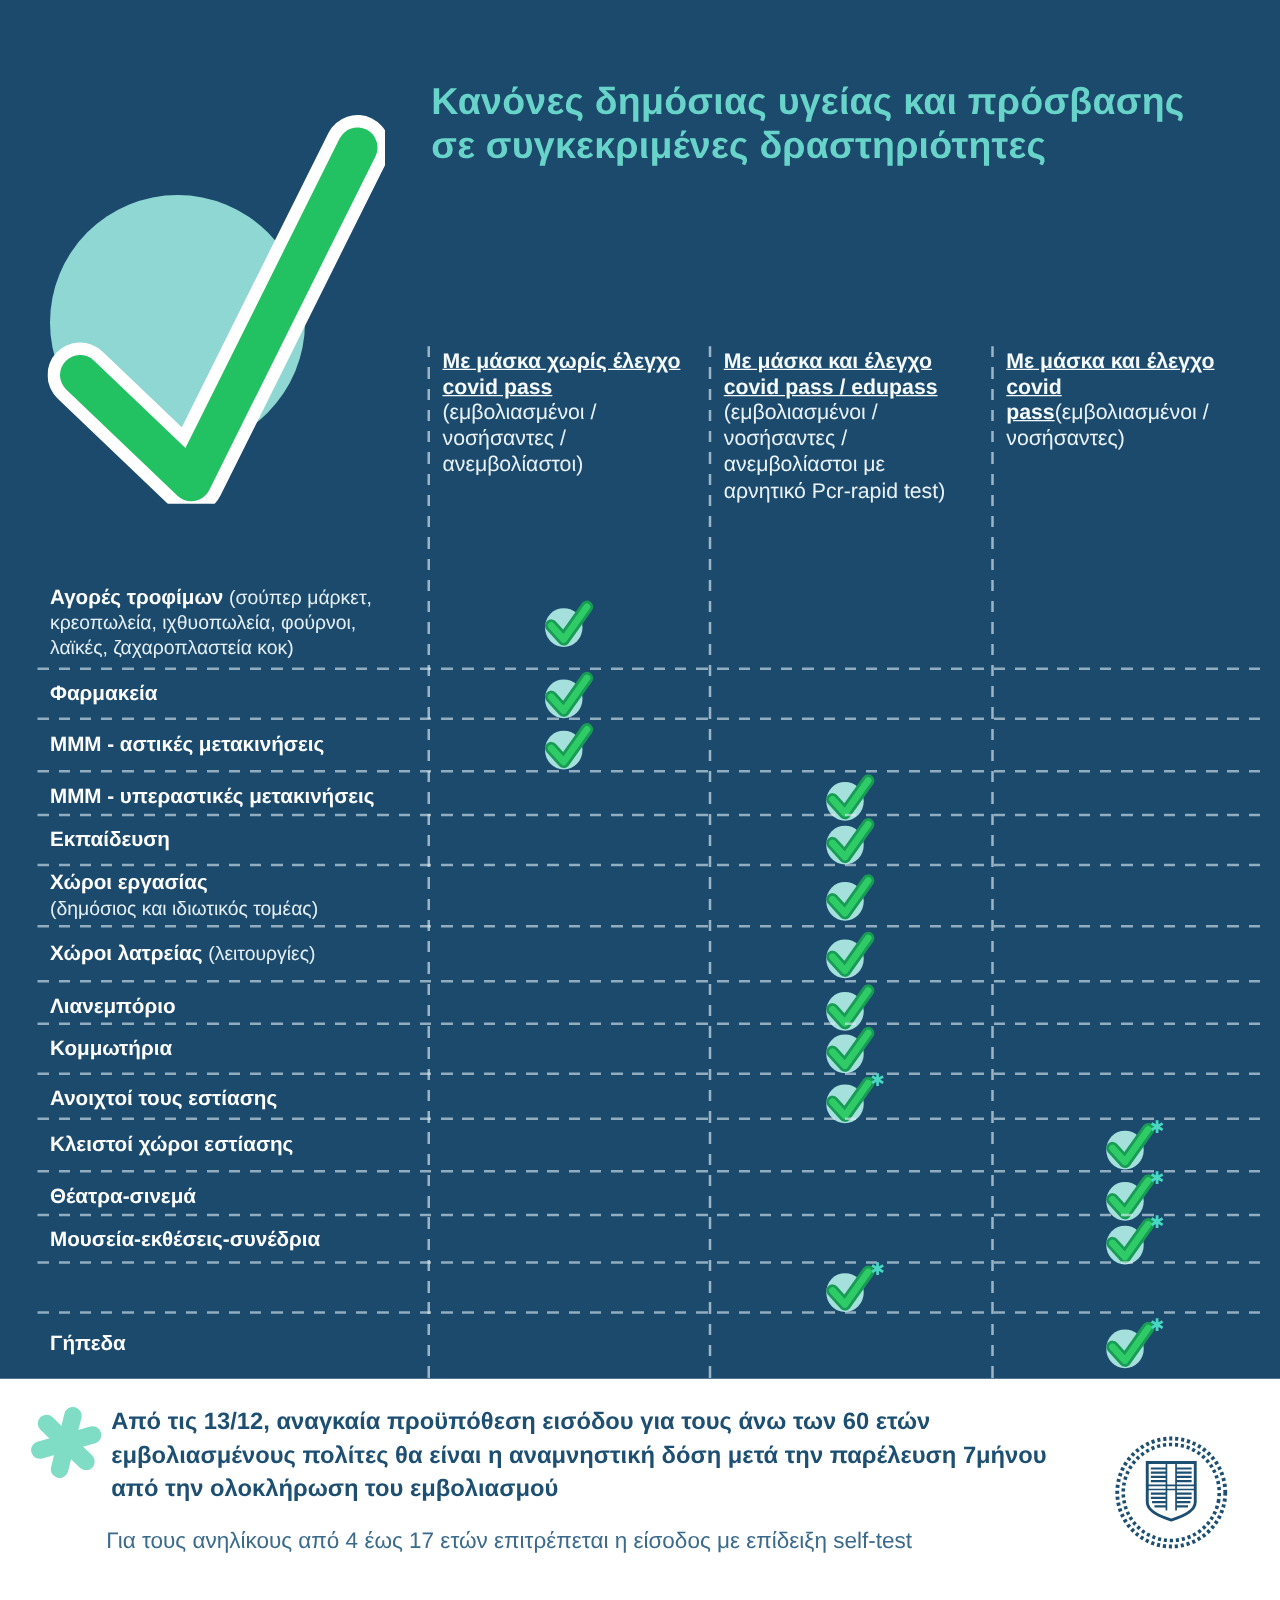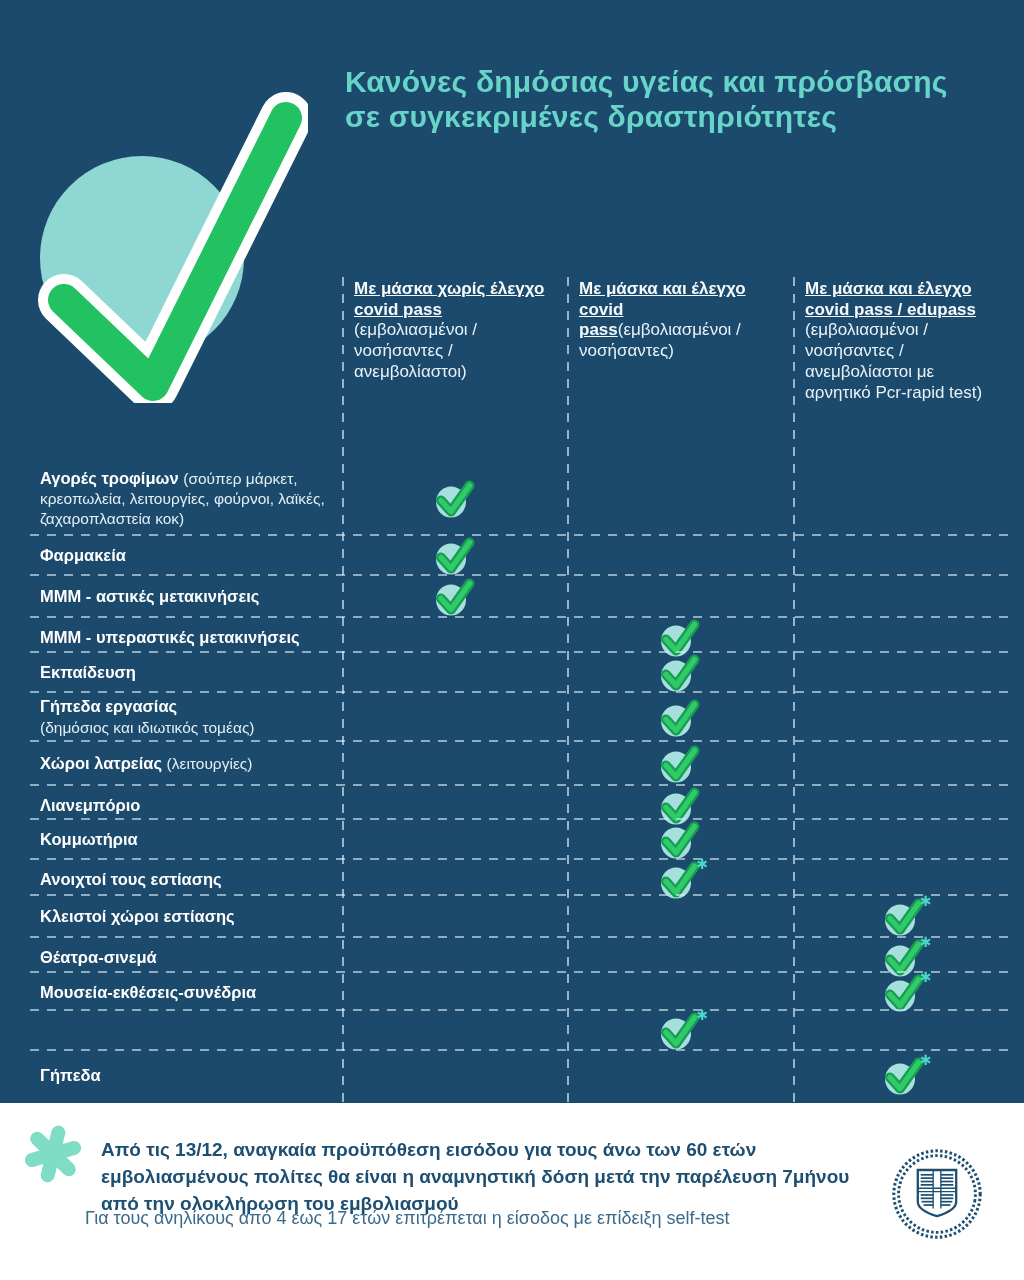--- a/index.html
+++ b/index.html
@@ -54,25 +54,25 @@
   .cell{display:flex;justify-content:center;align-items:center;height:100%;}
   .chk{position:relative;width:42px;height:40px;display:inline-block;}
   .ast{
     position:absolute;right:-7px;top:-3px;font-style:normal;font-weight:bold;
     color:#49d6c3;font-size:14px;line-height:1;
   }
   
   .footer{position:absolute;left:0;top:1103px;width:1024px;height:177px;background:#ffffff;}
   .foot-ast{position:absolute;left:24px;top:22px;}
   .note-bold{
-    position:absolute;left:85px;top:18px;width:760px;margin:16px;
+    position:absolute;left:85px;top:18px;width:760px;margin:4px;
     color:#1d4f72;font-weight:bold;font-size:19px;line-height:1.42;
   }
   .note-reg{
-    position:absolute;left:85px;top:104px;width:780px;margin:0;
+    position:absolute;left:85px;top:118px;width:780px;margin:0;
     color:#3a6a8c;font-size:18px;line-height:1.3;
   }
   .emblem{position:absolute;left:889px;top:43px;}
 </style>
 </head>
 <body>
 
 <div class="big-badge">
   <div class="big-circle"></div>
   <svg class="big-check-svg" width="270" height="315" viewBox="0 0 270 315">
@@ -87,31 +87,31 @@
 <div class="vline vl2"></div>
 <div class="vline vl3"></div>
 
 <div class="headers">
   <div></div>
   <div class="hcell">
     <span class="hbold">Με μάσκα χωρίς έλεγχο covid pass</span>
     <span class="hreg">(εμβολιασμένοι / νοσήσαντες / ανεμβολίαστοι)</span>
   </div>
   <div class="hcell">
-    <span class="hbold">Με μάσκα και έλεγχο covid pass</span><span class="hreg">(εμβολιασμένοι /νοσήσαντες)</span>
-  </div>
-  <div class="hcell">
     <span class="hbold">Με μάσκα και έλεγχο covid pass / edupass</span>
     <span class="hreg">(εμβολιασμένοι / νοσήσαντες / ανεμβολίαστοι με αρνητικό Pcr-rapid test)</span>
   </div>
+  <div class="hcell">
+    <span class="hbold">Με μάσκα και έλεγχο covid pass</span><span class="hreg">(εμβολιασμένοι /νοσήσαντες)</span>
+  </div>
 </div>
 
 <div class="table">
   <div class="row">
-    <div class="lbl"><span class="b">Αγορές τροφίμων</span> <span class="s">(σούπερ μάρκετ, κρεοπωλεία, λειτουργίες, φούρνοι, λαϊκές, ζαχαροπλαστεία κοκ)</span></div>
+    <div class="lbl"><span class="b">Αγορές τροφίμων</span> <span class="s">(σούπερ μάρκετ, κρεοπωλεία, ιχθυοπωλεία, φούρνοι, λαϊκές, ζαχαροπλαστεία κοκ)</span></div>
     <div class="cell">
   <span class="chk">
     <svg width="42" height="40" viewBox="0 0 42 40">
       <ellipse cx="17" cy="23" rx="15" ry="15.5" fill="#a6e0dd"></ellipse>
       <path d="M7 21.5 L17 32.5 L35.5 6.5" fill="none" stroke="#189b55" stroke-width="10" stroke-linecap="round" stroke-linejoin="round"></path>
       <path d="M7 21.5 L17 32.5 L35.5 6.5" fill="none" stroke="#2ecb66" stroke-width="5.5" stroke-linecap="round" stroke-linejoin="round"></path>
     </svg>
   </span>
 </div>
     <div class="cell"></div>
@@ -167,21 +167,21 @@
     <svg width="42" height="40" viewBox="0 0 42 40">
       <ellipse cx="17" cy="23" rx="15" ry="15.5" fill="#a6e0dd"></ellipse>
       <path d="M7 21.5 L17 32.5 L35.5 6.5" fill="none" stroke="#189b55" stroke-width="10" stroke-linecap="round" stroke-linejoin="round"></path>
       <path d="M7 21.5 L17 32.5 L35.5 6.5" fill="none" stroke="#2ecb66" stroke-width="5.5" stroke-linecap="round" stroke-linejoin="round"></path>
     </svg>
   </span>
 </div>
     <div class="cell"></div>
   </div>
   <div class="row">
-    <div class="lbl"><span class="b">Γήπεδα εργασίας</span><span class="s blk">(δημόσιος και ιδιωτικός τομέας)</span></div>
+    <div class="lbl"><span class="b">Χώροι εργασίας</span><span class="s blk">(δημόσιος και ιδιωτικός τομέας)</span></div>
     <div class="cell"></div>
     <div class="cell">
   <span class="chk">
     <svg width="42" height="40" viewBox="0 0 42 40">
       <ellipse cx="17" cy="23" rx="15" ry="15.5" fill="#a6e0dd"></ellipse>
       <path d="M7 21.5 L17 32.5 L35.5 6.5" fill="none" stroke="#189b55" stroke-width="10" stroke-linecap="round" stroke-linejoin="round"></path>
       <path d="M7 21.5 L17 32.5 L35.5 6.5" fill="none" stroke="#2ecb66" stroke-width="5.5" stroke-linecap="round" stroke-linejoin="round"></path>
     </svg>
   </span>
 </div>

